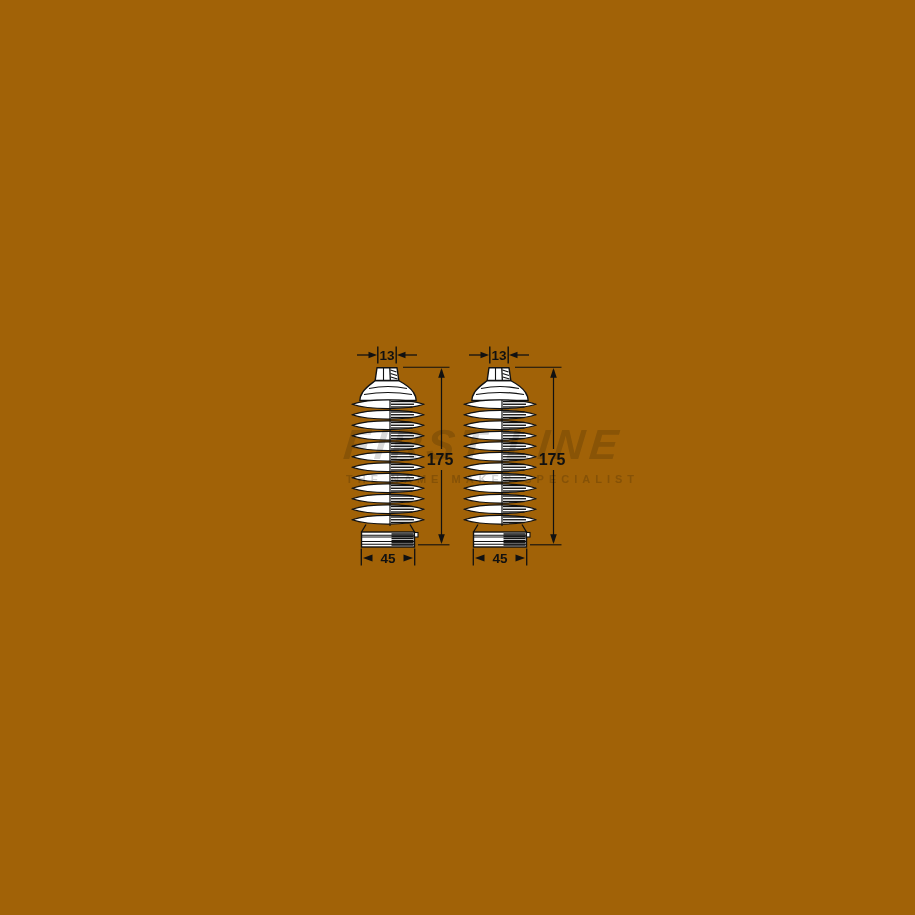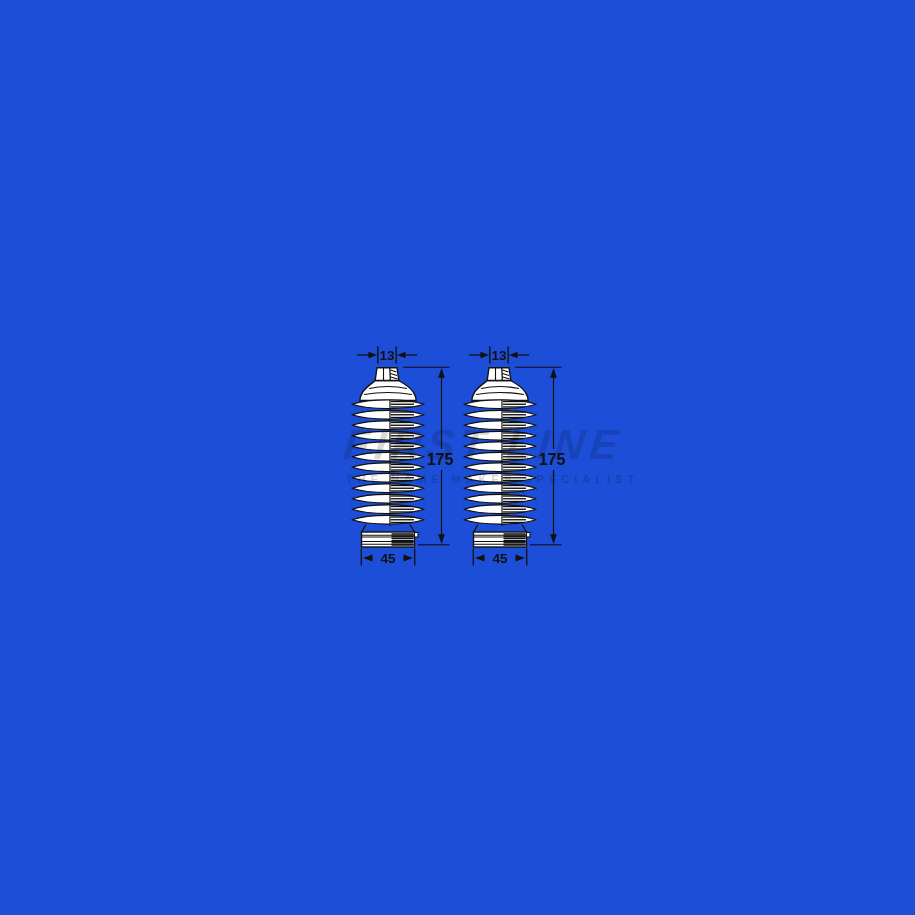--- a/index.html
+++ b/index.html
@@ -1,19 +1,19 @@
 <!DOCTYPE html>
 <html><head>
 <meta charset="utf-8">
 <style>
   html,body{margin:0;padding:0;background:#ffffff;}
   .canvas{
     position:relative;
     width:915px;height:915px;
-    background:#1d4ed8;
+    background:#a16207;
     overflow:hidden;
     font-family:"Liberation Sans", sans-serif;
   }
   svg{position:absolute;left:0;top:0;}
   .dim-label{
     font-family:"Liberation Sans", sans-serif;
     font-weight:bold;
     fill:#111111;
     text-anchor:middle;
   }

